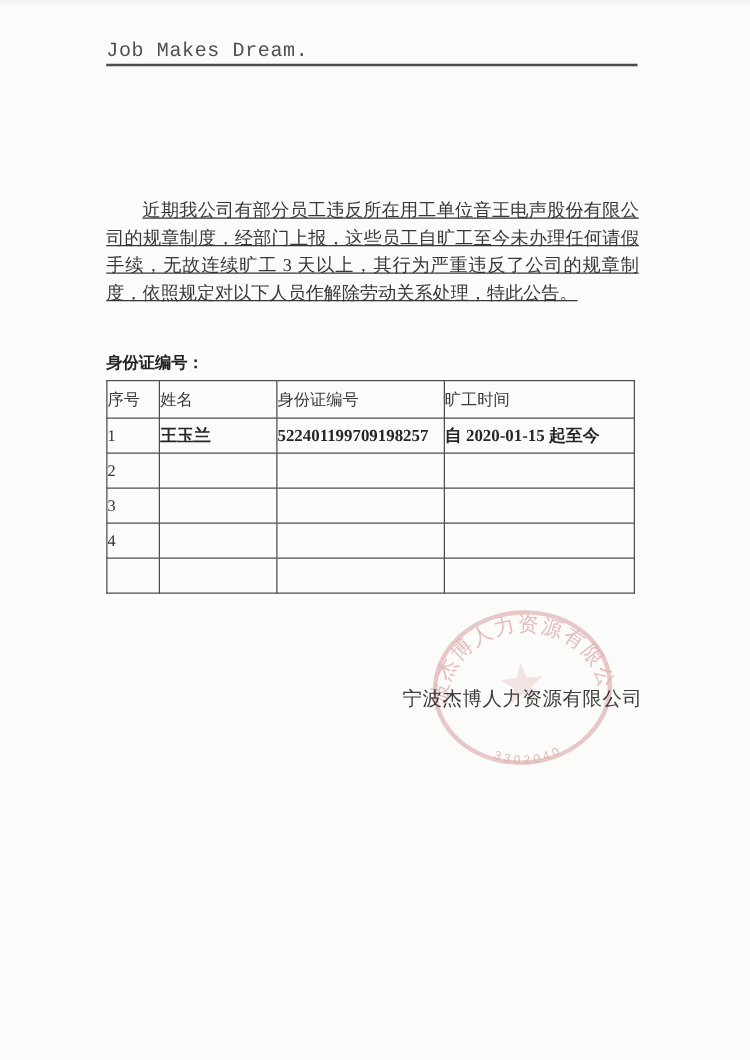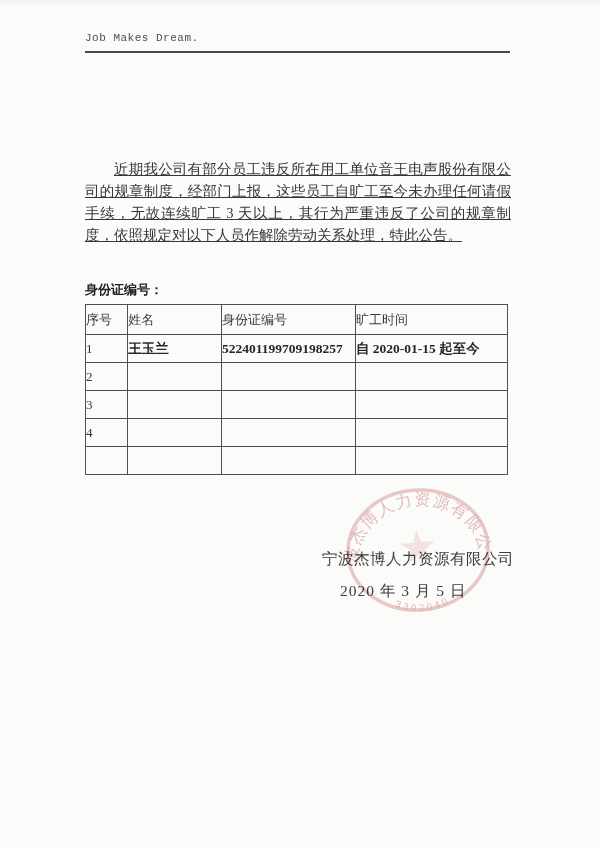--- a/index.html
+++ b/index.html
@@ -19,21 +19,21 @@
   }
 
   
   .hdr {
     position: absolute;
     left: 85px; right: 90px; top: 32px;
     display: flex;
     justify-content: space-between;
     align-items: baseline;
     font-family: "Liberation Mono", "DejaVu Sans Mono", monospace;
-    font-size: 11px;
+    font-size: 16px;
     color: #4e4e4e;
     letter-spacing: 0.5px;
   }
   .hdr-rule {
     position: absolute;
     left: 85px; right: 90px; top: 51px;
     height: 2px;
     background: #4a4a48;
   }
 
@@ -186,21 +186,20 @@
       <tr>
         <td></td>
         <td></td>
         <td></td>
         <td></td>
       </tr>
     </tbody>
   </table>
 
   <div class="sig-company">宁波杰博人力资源有限公司</div>
-  <div class="sig-date">2020 年 3 月 5 日</div>
 
   <svg class="seal" viewBox="0 0 150 128" xmlns="http://www.w3.org/2000/svg">
     <defs>
       <path id="sealTopArc" d="M 13,74 A 62,55 0 1 1 137,74" fill="none"></path>
       <path id="sealBottomArc" d="M 30,103 A 52,44 0 0 0 120,103" fill="none"></path>
     </defs>
     <ellipse cx="75" cy="64" rx="70" ry="60" fill="none" stroke="#d89595" stroke-width="3.5" opacity="0.8"></ellipse>
     <polygon points="75,44 79.1,56.3 92.1,56.4 81.7,64.2 85.6,76.6 75,69 64.4,76.6 68.3,64.2 57.9,56.4 70.9,56.3" fill="#dba3a3" opacity="0.45"></polygon>
     <text font-family="Liberation Serif, DejaVu Serif, serif" font-size="16.5" fill="#cf8585" opacity="0.85" letter-spacing="1.5">
       <textPath href="#sealTopArc" startOffset="50%" text-anchor="middle">宁波杰博人力资源有限公司</textPath>

